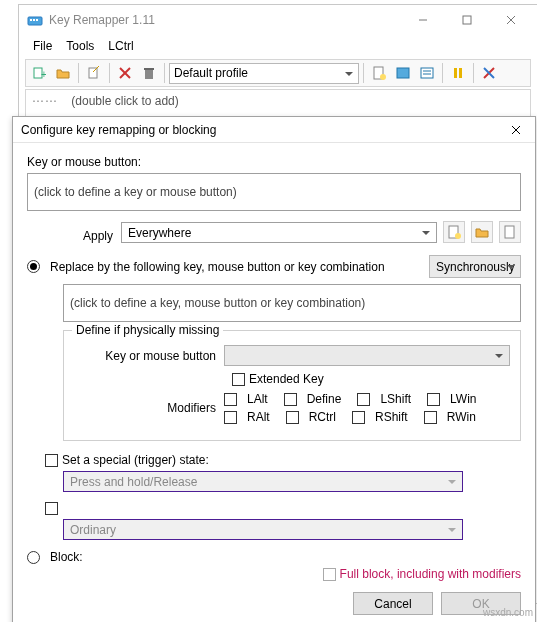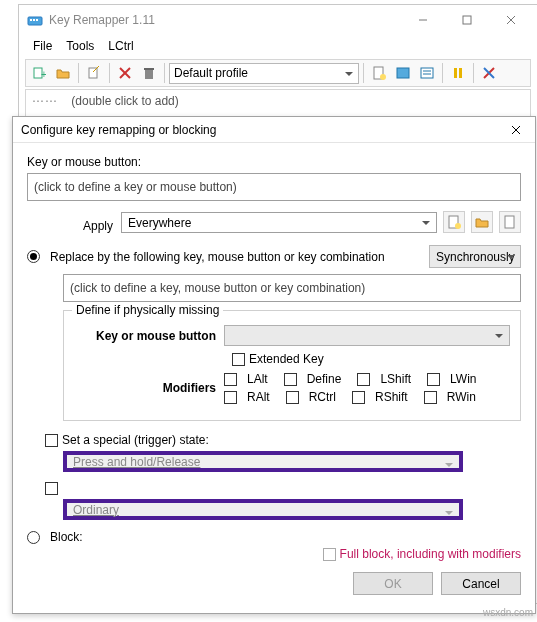--- a/index.html
+++ b/index.html
@@ -89,21 +89,21 @@
     padding: 0 4px 0 8px;
     font-size: 12px;
     border-bottom: 1px solid #e4e4e4;
   }
   .dlg-title .t { flex: 1; }
   .dlg-close { width: 30px; height: 22px; display: flex; align-items: center; justify-content: center; }
   .dlg-body { padding: 12px 14px 8px 14px; }
   .lbl { margin-bottom: 4px; }
   .field {
     border: 1px solid #9f9f9f;
-    height: 28px;
+    height: 38px;
     padding: 0 6px;
     display: flex; align-items: center;
     background: #fff;
     color: #444;
   }
   .row { display: flex; align-items: flex-end; gap: 6px; }
   .row-apply { margin: 10px 0 12px 0; }
   .row-apply .albl { width: 86px; text-align: right; margin-right: 2px; }
   .apply-select {
     flex: 1;
@@ -158,37 +158,36 @@
     border: 1px solid #cfcfcf;
     margin: 8px 0 12px 36px;
     padding: 8px 10px 10px 10px;
     position: relative;
   }
   .fieldset .legend {
     position: absolute; top: -8px; left: 8px;
     background: #fff; padding: 0 4px;
   }
   .fs-row { display: flex; align-items: center; margin: 6px 0; }
-  .fs-lbl { width: 150px; text-align: right; padding-right: 8px; font-weight: bold; }
+  .fs-lbl { width: 150px; text-align: right; padding-right: 8px; }
   .dd {
     flex: 1; height: 21px;
     border: 1px solid #b0b0b0;
     background: #eaeaea;
     position: relative;
   }
   .state-select {
     margin: 4px 0 10px 36px;
     width: 400px; height: 21px;
-    border: 4px solid #4c1d95;
+    border: 1px solid #4c1d95;
     background: #f0f0f0;
     color: #888;
     display: flex; align-items: center;
     padding: 0 18px 0 6px;
     position: relative;
-    text-decoration: underline;
   }
   .state-select::after {
     content: "";
     position: absolute; right: 6px; top: 8px;
     border-left: 4px solid transparent;
     border-right: 4px solid transparent;
     border-top: 4px solid #aaa;
   }
   .disabled-text { color: #be185d; justify-content: flex-end; }
   .btnrow { display: flex; justify-content: flex-end; gap: 8px; padding: 8px 0 10px 0; }
@@ -436,23 +435,23 @@
     <div class="row" style="margin-top:6px;">
       <span class="radiobox"></span>
       <span>Block:</span>
     </div>
     <div class="opt2 disabled-text">
       <span class="chkbox disabled"></span>
       <span>Full block, including with modifiers</span>
     </div>
 
     <div class="btnrow">
+      <div class="btn">
+          <span>Cancel</span>
+        </div>
       <div class="btn disabled">
           <span>OK</span>
         </div>
-      <div class="btn">
-          <span>Cancel</span>
-        </div>
     </div>
   </div>
 </div>
 
 <div class="watermark">wsxdn.com</div>
 
 </body></html>

